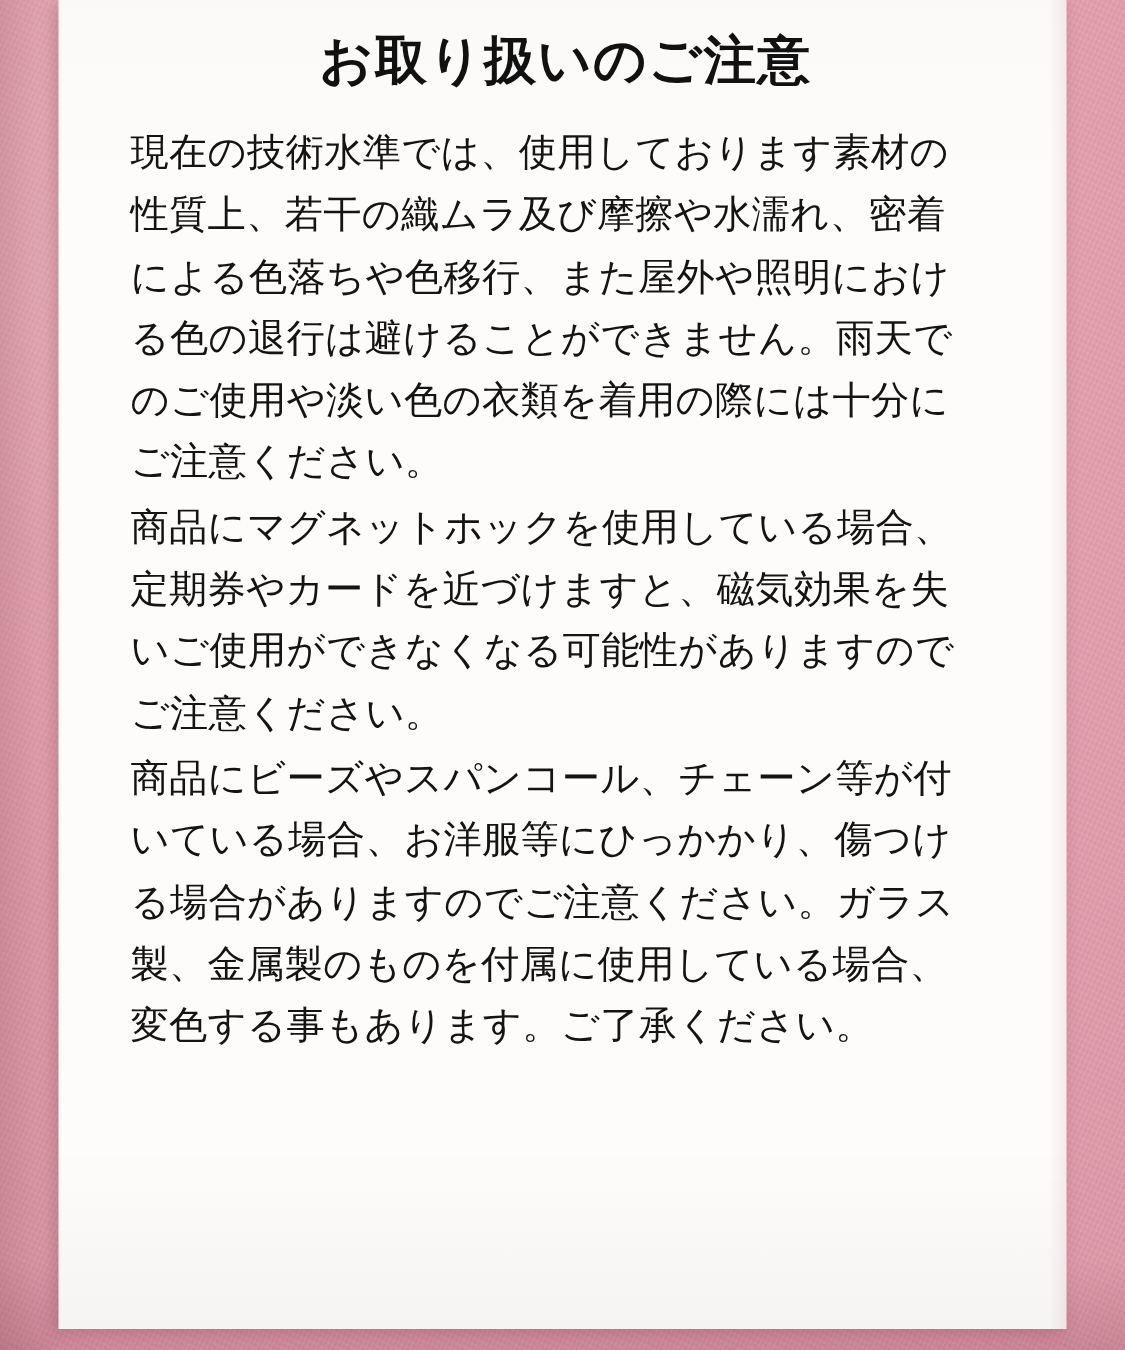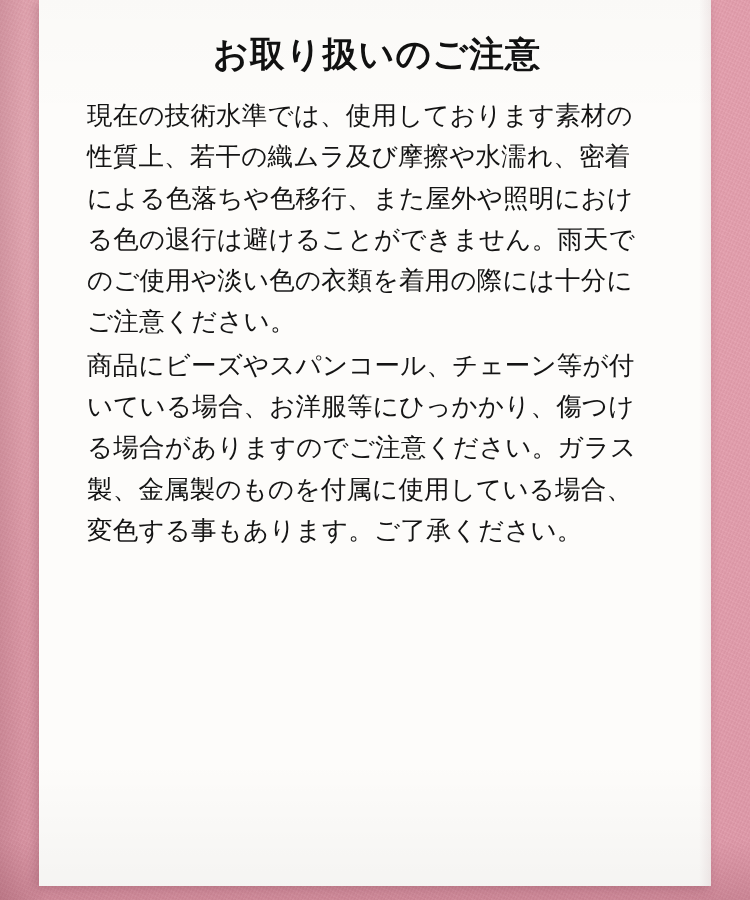--- a/index.html
+++ b/index.html
@@ -68,21 +68,21 @@
     z-index: 2;
   }
 
   .doc-title {
     font-family: "DejaVu Sans", sans-serif;
     font-size: 35px;
     font-weight: 700;
     color: #111111;
     text-align: center;
     letter-spacing: 1px;
-    margin: 19px 0 20px 0;
+    margin: 6px 0 20px 0;
     line-height: 1.2;
   }
 
   .para {
     font-family: "DejaVu Sans", sans-serif;
     font-size: 25.5px;
     line-height: 1.62;
     color: #141414;
     letter-spacing: 0.2px;
     margin: 0 16px 2px 0;
@@ -104,17 +104,18 @@
 
 <div class="scene">
   <div class="bg-texture"></div>
   <div class="bg-shadow-left"></div>
   <div class="bg-shadow-bottom"></div>
 
   <div class="card">
     <div class="card-inner">
       <div class="doc-title">お取り扱いのご注意</div>
       <p class="para">現在の技術水準では、使用しております素材の性質上、若干の織ムラ及び摩擦や水濡れ、密着による色落ちや色移行、また屋外や照明における色の退行は避けることができません。雨天でのご使用や淡い色の衣類を着用の際には十分にご注意ください。</p>
+      <p class="para">商品にマグネットホックを使用している場合、定期券やカードを近づけますと、磁気効果を失いご使用ができなくなる可能性がありますのでご注意ください。</p>
       <p class="para">商品にビーズやスパンコール、チェーン等が付いている場合、お洋服等にひっかかり、傷つける場合がありますのでご注意ください。ガラス製、金属製のものを付属に使用している場合、変色する事もあります。ご了承ください。</p>
     </div>
     <div class="edge-right"></div>
   </div>
 </div>
 
 </body></html>

